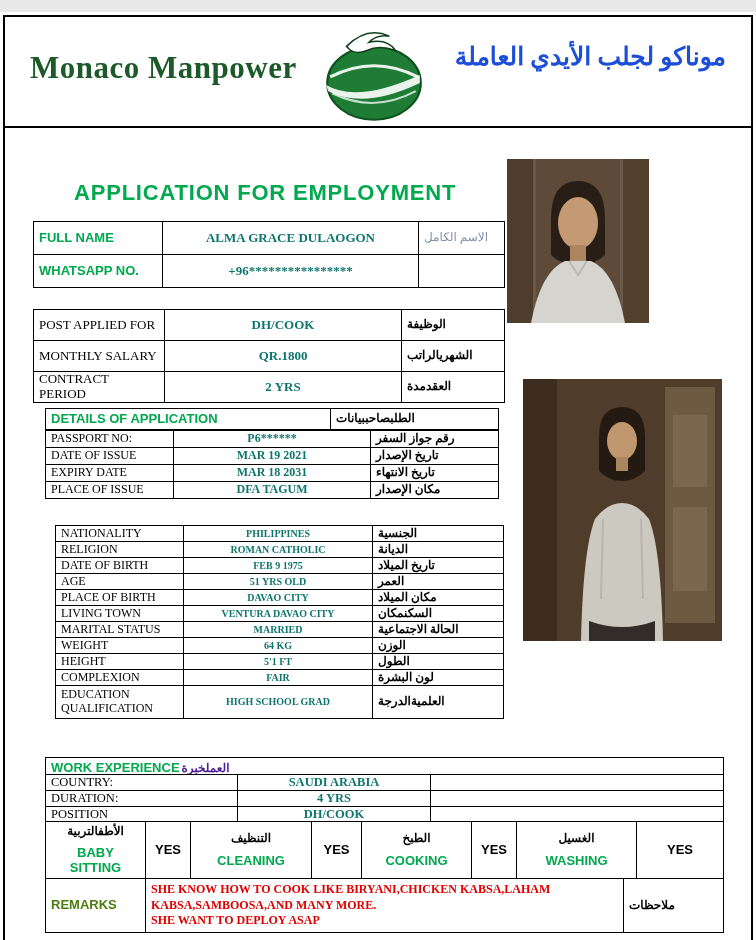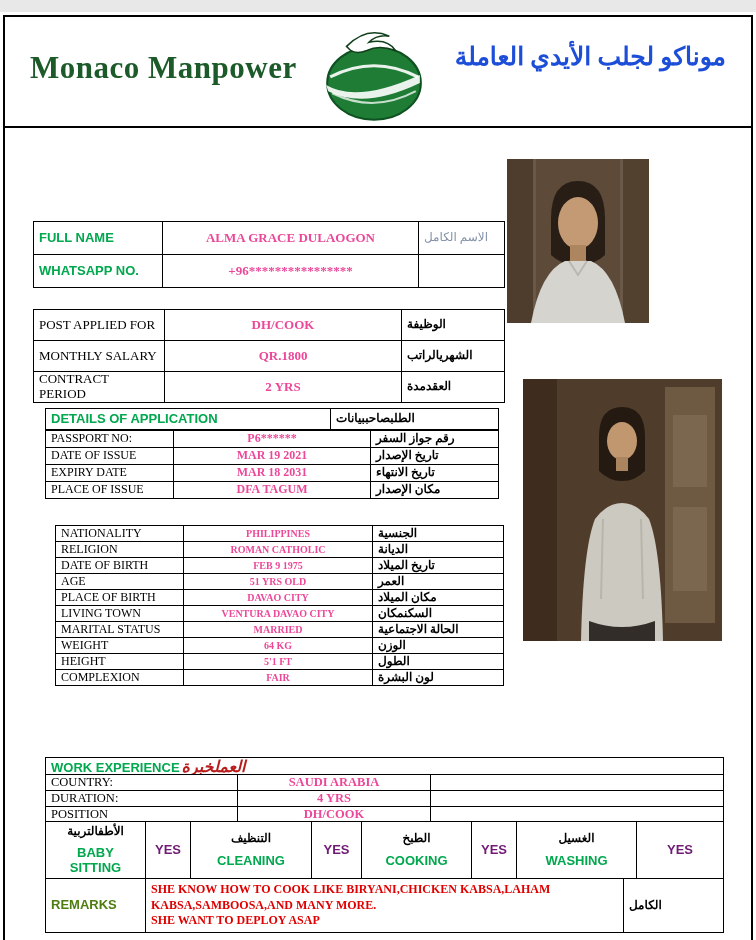--- a/index.html
+++ b/index.html
@@ -14,21 +14,21 @@
   .brand-ar { position:absolute; right:30px; top:30px; font-family:"Liberation Serif",serif; font-weight:bold; font-size:25px; color:#1d4ed8; direction:rtl; }
   .logo { position:absolute; left:316px; top:12px; width:112px; height:98px; }
 
   .title { position:absolute; left:74px; top:168px; font-family:"Liberation Sans",sans-serif; font-weight:bold; font-size:22px; color:#00a84e; letter-spacing:.8px; }
 
   table.tbl { position:absolute; border-collapse:collapse; table-layout:fixed; background:#fff; }
   table.tbl td { border:1px solid #000; padding:0 5px; box-sizing:border-box; overflow:hidden; line-height:1.15; vertical-align:middle; }
 
   .lblG { font-family:"Liberation Sans",sans-serif; font-weight:bold; font-size:13px; color:#00a84e; }
   .lblB { font-family:"Liberation Serif",serif; font-size:13px; color:#000; }
-  .val  { font-family:"Liberation Serif",serif; font-weight:bold; font-size:13px; color:#ec4899; text-align:center; }
+  .val  { font-family:"Liberation Serif",serif; font-weight:bold; font-size:13px; color:#0f766e; text-align:center; }
   .arB  { font-family:"Liberation Serif",serif; font-weight:bold; font-size:12px; color:#000; direction:rtl; text-align:left; }
   .arGray { font-family:"Liberation Serif",serif; font-size:12px; color:#8593a8; direction:rtl; text-align:left; }
 
   .t-identity { left:33px; top:209px; width:471px; }
   .t-identity td { height:33px; }
   .t-position { left:33px; top:297px; width:471px; }
   .t-position td { height:31px; }
   .t-details-head { left:45px; top:396px; width:453px; }
   .t-details-head td { height:21px; }
   .t-passport { left:45px; top:418px; width:453px; }
@@ -43,22 +43,22 @@
   .t-work-head td { height:18px; }
   .t-work-rows { left:45px; top:762px; width:678px; }
   .t-work-rows td { height:16px; font-size:12.5px; }
   .t-skills { left:45px; top:809px; width:678px; }
   .t-skills td { height:58px; vertical-align:top; padding-top:2px; }
   .t-remarks { left:45px; top:866px; width:678px; }
   .t-remarks td { height:54px; }
 
   .skill-ar { font-family:"Liberation Serif",serif; font-weight:bold; font-size:12px; color:#000; text-align:center; direction:rtl; }
   .skill-en { font-family:"Liberation Sans",sans-serif; font-weight:bold; font-size:13px; color:#00a84e; text-align:center; margin-top:8px; }
-  .yes-cell { font-family:"Liberation Sans",sans-serif; font-weight:bold; font-size:13px; color:#701a75; text-align:center; }
-  .work-title-ar { font-family:"Liberation Serif",serif; font-weight:bold; font-size:16px; color:#b91c1c; margin-left:2px;font-style:italic; }
+  .yes-cell { font-family:"Liberation Sans",sans-serif; font-weight:bold; font-size:13px; color:#000000; text-align:center; }
+  .work-title-ar { font-family:"Liberation Serif",serif; font-weight:bold; font-size:12px; color:#4c1d95; margin-left:2px; }
   .remarks-label { font-family:"Liberation Sans",sans-serif; font-weight:bold; font-size:13px; color:#4d7c0f; text-align:left; vertical-align:middle; }
   .remarks-text { font-family:"Liberation Serif",serif; font-weight:bold; font-size:12px; color:#e00000; vertical-align:top; padding-top:3px; }
   .remarks-text div { line-height:1.3; }
   .remarks-ar { vertical-align:top; padding-top:3px; }
 
   .photo { position:absolute; }
   .photo svg { display:block; width:100%; height:100%; }
   .photo1 { left:507px; top:147px; width:142px; height:164px; }
   .photo2 { left:523px; top:367px; width:199px; height:262px; }
 </style>
@@ -74,20 +74,21 @@
       <ellipse cx="57" cy="58" rx="46" ry="36" fill="#1e7c35" stroke="#0f5222" stroke-width="2"></ellipse>
       <path d="M14 52 Q57 30 100 52" fill="none" stroke="#ffffff" stroke-width="3" opacity="0.9"></path>
       <path d="M16 68 Q57 88 98 66" fill="none" stroke="#ffffff" stroke-width="2" opacity="0.75"></path>
       <path d="M10 60 Q40 78 102 50 L102 58 Q48 84 12 66 Z" fill="#ffffff" opacity="0.9"></path>
       <path d="M30 22 Q50 2 72 12 Q60 10 52 18 Q70 14 78 26 Q62 20 50 26 Q40 30 34 26 Z" fill="#ffffff" stroke="#123f1c" stroke-width="1.5"></path>
     </svg>
   </div>
   <div class="brand-ar">موناكو لجلب الأيدي العاملة</div>
   <div class="header-line"></div>
 
+  <div class="title">APPLICATION FOR EMPLOYMENT</div>
 
   <table class="tbl t-identity">
     <colgroup>
         <col style="width:129px">
         <col style="width:256px">
         <col style="width:86px">
       </colgroup>
     <tbody>
         <tr>
       <td class="lblG">FULL NAME</td>
@@ -253,20 +254,25 @@
     <tr>
       <td class="lblB">HEIGHT</td>
       <td class="val">5'1 FT</td>
       <td class="arB">الطول</td>
     </tr>
     <tr>
       <td class="lblB">COMPLEXION</td>
       <td class="val">FAIR</td>
       <td class="arB">لون البشرة</td>
     </tr>
+    <tr class="tall">
+      <td class="lblB">EDUCATION QUALIFICATION</td>
+      <td class="val">HIGH SCHOOL GRAD</td>
+      <td class="arB">العلميةالدرجة</td>
+    </tr>
   </tbody>
     </table>
 
   <table class="tbl t-work-head">
     <colgroup>
         <col style="width:678px">
       </colgroup>
     <tbody>
         <tr>
       <td>
@@ -345,17 +351,17 @@
         <col style="width:100px">
       </colgroup>
     <tbody>
         <tr>
       <td class="remarks-label">REMARKS</td>
       <td class="remarks-text">
         <div>SHE KNOW HOW TO COOK LIKE BIRYANI,CHICKEN KABSA,LAHAM</div>
         <div>KABSA,SAMBOOSA,AND MANY MORE.</div>
         <div>SHE WANT TO DEPLOY ASAP</div>
       </td>
-      <td class="arB remarks-ar">الكامل</td>
+      <td class="arB remarks-ar">ملاحظات</td>
     </tr>
   </tbody>
     </table>
 </div>
 
 </body></html>

